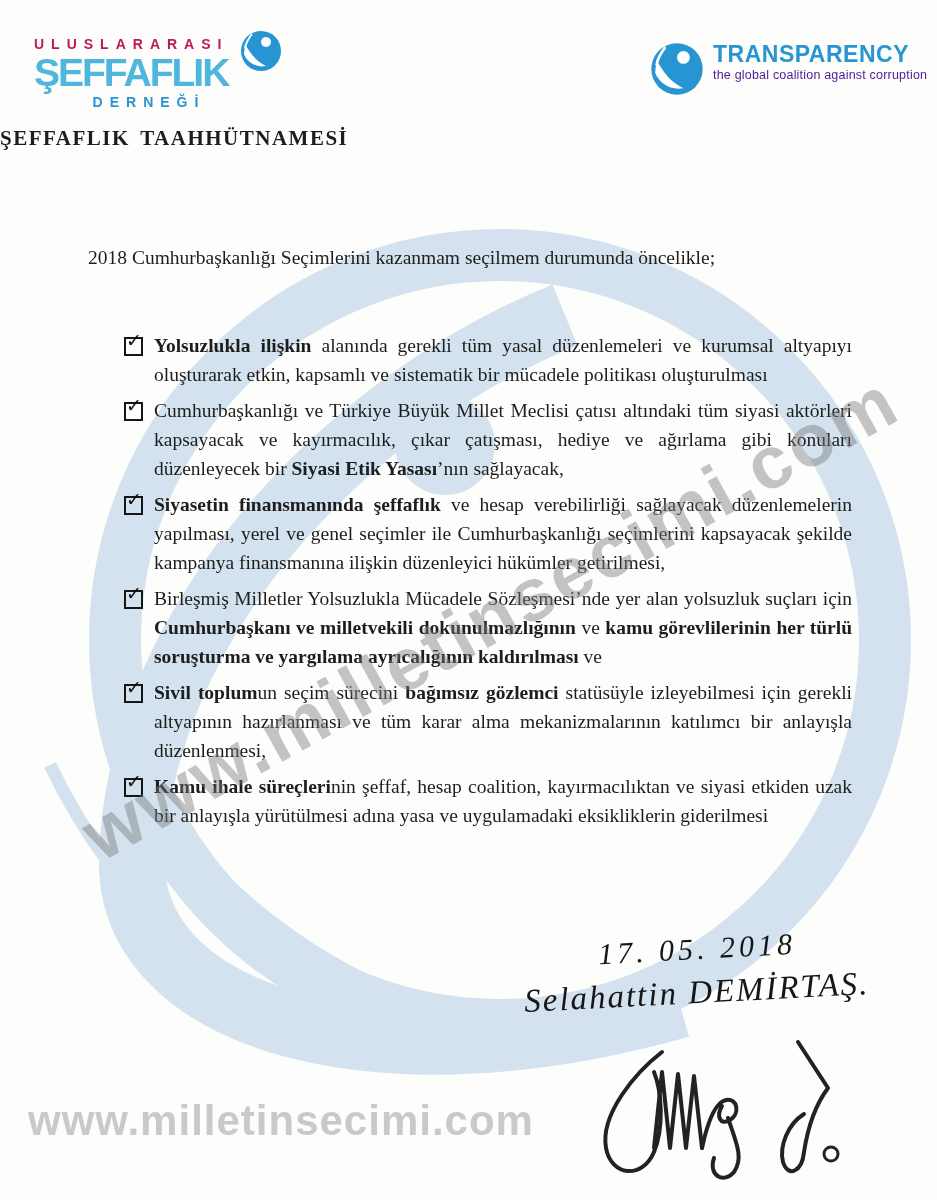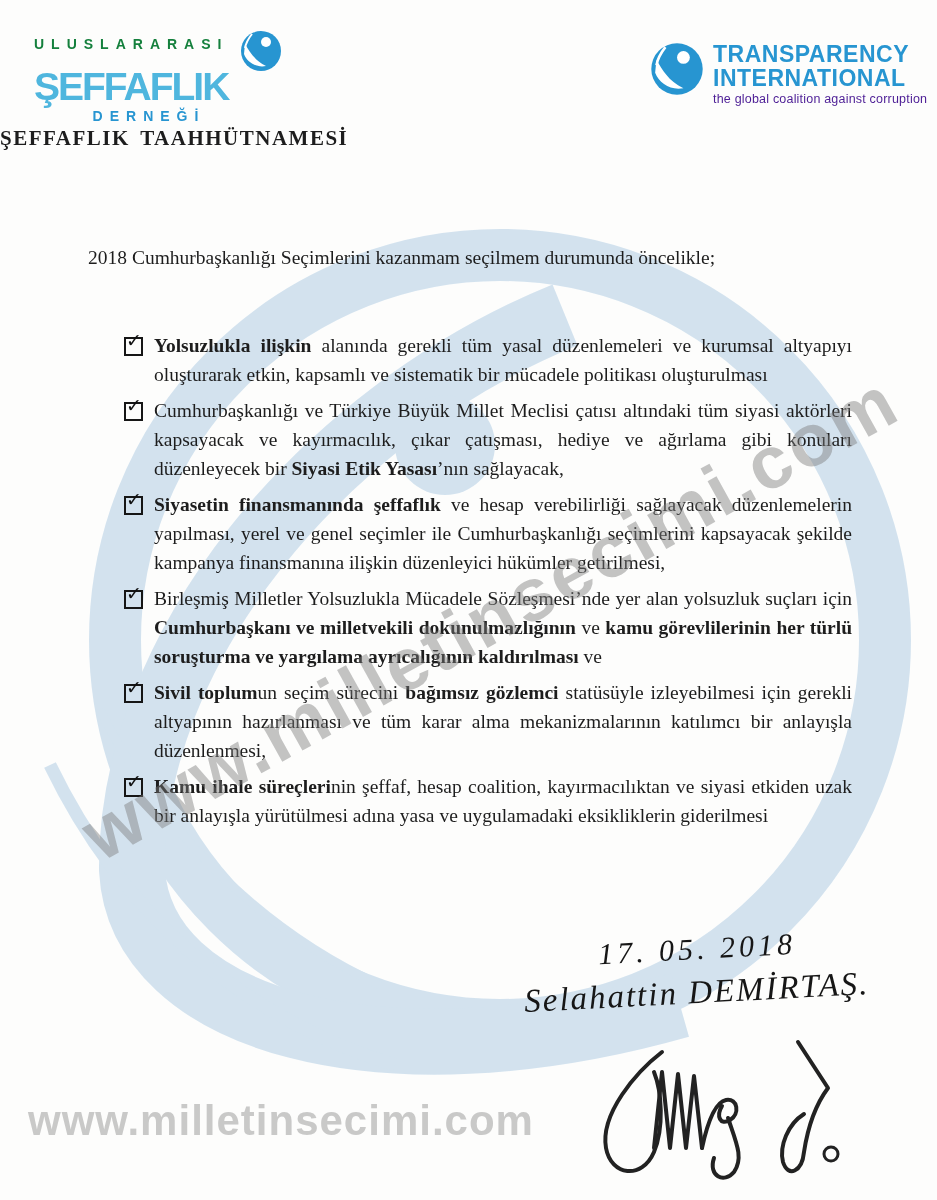--- a/index.html
+++ b/index.html
@@ -5,22 +5,22 @@
   html,body{margin:0;padding:0;}
   body{width:937px;height:1200px;background:#ffffff;font-family:"Liberation Serif",serif;color:#1d1d1d;}
   .page{position:relative;width:937px;height:1200px;background:#fdfdfc;overflow:hidden;}
 
   
   .globe-wm{position:absolute;left:-20px;top:220px;width:980px;height:900px;z-index:0;}
 
   
   .hdr{position:absolute;top:0;left:0;width:100%;z-index:1;}
   .tr-logo{position:absolute;left:34px;top:36px;width:230px;font-family:"Liberation Sans",sans-serif;}
-  .tr-l1{font-size:14px;font-weight:bold;letter-spacing:7px;color:#15803d;}
-  .tr-l2{font-size:39px;font-weight:bold;letter-spacing:-2px;color:#41b0dc;opacity:.92;margin-top:15px;line-height:40px;}
+  .tr-l1{font-size:14px;font-weight:bold;letter-spacing:7px;color:#be185d;}
+  .tr-l2{font-size:39px;font-weight:bold;letter-spacing:-2px;color:#41b0dc;opacity:.92;margin-top:1px;line-height:40px;}
   .tr-l3{font-size:14px;font-weight:bold;letter-spacing:7px;color:#2795d1;text-align:center;margin-top:1px;}
   .tr-globe{position:absolute;right:-18px;top:-6px;}
   .ti-logo{position:absolute;left:650px;top:42px;display:flex;gap:9px;align-items:flex-start;font-family:"Liberation Sans",sans-serif;}
   .ti-text{display:flex;flex-direction:column;}
   .ti-l1,.ti-l2{font-size:23px;font-weight:bold;color:#2795d1;line-height:24px;letter-spacing:.5px;}
   .ti-tag{font-size:12.5px;color:#4c1d95;margin-top:2px;letter-spacing:.2px;}
 
   
   .title{position:absolute;top:126px;left:0;width:100%;text-align:left;font-size:21px;font-weight:bold;letter-spacing:1.5px;word-spacing:4px;z-index:1;}
   .intro{position:absolute;left:88px;top:247px;width:770px;font-size:19.5px;z-index:1;}
@@ -70,21 +70,20 @@
     </div>
     <div class="ti-logo">
       <svg width="54" height="54" viewBox="0 0 42 42">
         <circle cx="21" cy="21" r="20" fill="#2795d1"></circle>
         <circle cx="26" cy="12" r="5" fill="#ffffff"></circle>
         <path d="M5,14 C10,22 14,30 26,36 C16,38 7,32 4,24 Z" fill="#ffffff"></path>
         <path d="M12,4 C8,9 6,13 5,18" stroke="#ffffff" stroke-width="2" fill="none"></path>
       </svg>
       <div class="ti-text">
         <div class="ti-l1">TRANSPARENCY</div>
-        <div class="ti-l2">INTERNATIONAL</div>
         <div class="ti-tag">the global coalition against corruption</div>
       </div>
     </div>
   </div>
 
   <div class="title">ŞEFFAFLIK TAAHHÜTNAMESİ</div>
   <div class="intro">2018 Cumhurbaşkanlığı Seçimlerini kazanmam seçilmem durumunda öncelikle;</div>
   <div class="list" id="commitment-list">
       <div class="bullet">
         <span class="cb">

